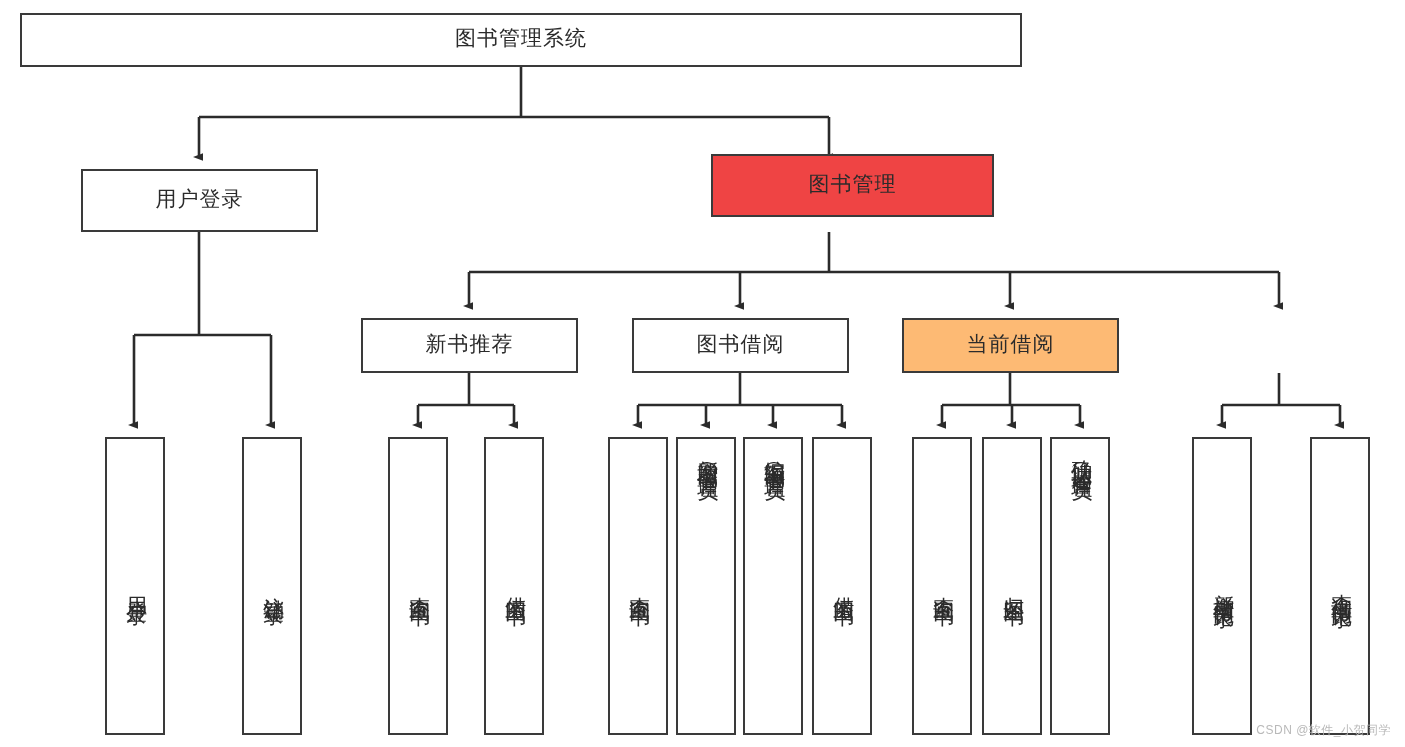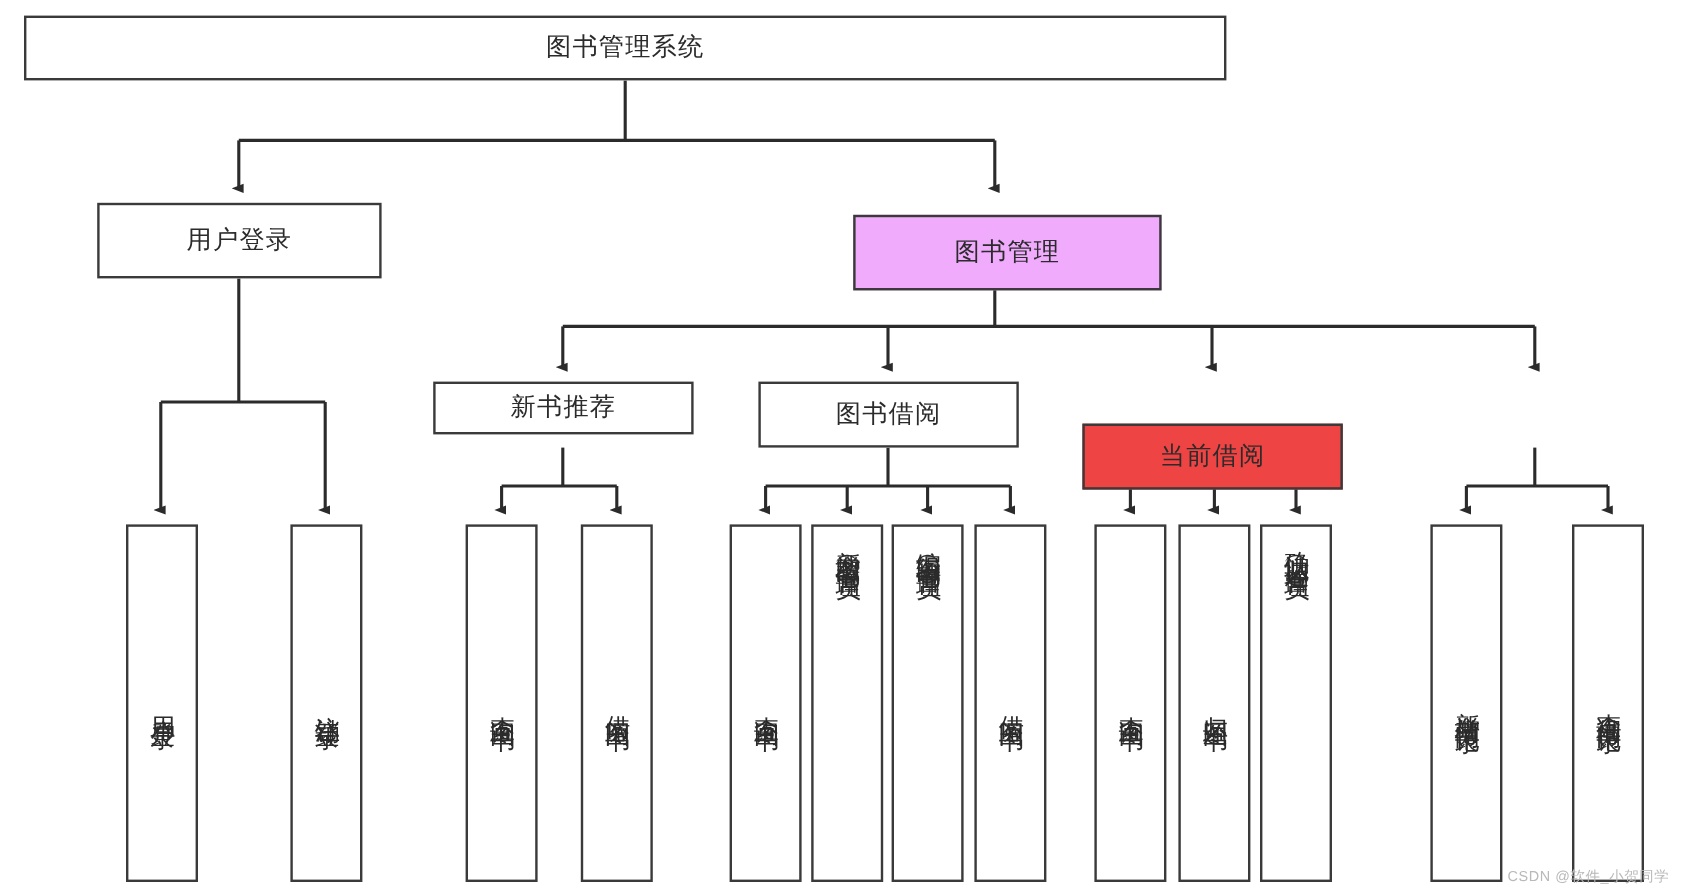--- a/index.html
+++ b/index.html
@@ -28,20 +28,21 @@
   }
   .node {
     position: absolute;
     box-sizing: border-box;
     border: 2px solid #3a3a3a;
     background: #ffffff;
     display: flex;
     align-items: center;
     justify-content: center;
     color: #2b2b2b;
+    font-family: Liberation Mono, monospace;
   }
   .node-h {
     font-size: 21px;
     letter-spacing: 1px;
     line-height: 1.2;
   }
   .node-v {
     font-size: 21px;
     letter-spacing: 1px;
   }
@@ -123,31 +124,31 @@
     </g>
   </svg>
 
   <div class="node node-h" style="left: 20px; top: 13px; width: 1002px; height: 54px; border-color: rgb(58, 58, 58); background: rgb(255, 255, 255); color: rgb(43, 43, 43);">
     <span>图书管理系统</span>
   </div>
 
   <div class="node node-h" style="left: 81px; top: 169px; width: 237px; height: 63px; border-color: rgb(58, 58, 58); background: rgb(255, 255, 255); color: rgb(43, 43, 43);">
     <span>用户登录</span>
   </div>
-  <div class="node node-h" style="left: 711px; top: 179px; width: 257px; height: 63px; border-color: rgb(58, 58, 58); background: #f0abfc; color: rgb(43, 43, 43);">
+  <div class="node node-h" style="left: 711px; top: 154px; width: 283px; height: 63px; border-color: rgb(58, 58, 58); background: #ef4444; color: rgb(43, 43, 43);">
     <span>图书管理</span>
   </div>
 
-  <div class="node node-h" style="left: 361px; top: 318px; width: 217px; height: 44px; border-color: rgb(58, 58, 58); background: rgb(255, 255, 255); color: rgb(43, 43, 43);">
+  <div class="node node-h" style="left: 361px; top: 318px; width: 217px; height: 55px; border-color: rgb(58, 58, 58); background: rgb(255, 255, 255); color: rgb(43, 43, 43);">
     <span>新书推荐</span>
   </div>
   <div class="node node-h" style="left: 632px; top: 318px; width: 217px; height: 55px; border-color: rgb(58, 58, 58); background: rgb(255, 255, 255); color: rgb(43, 43, 43); justify-content: center;">
     <span>图书借阅</span>
   </div>
-  <div class="node node-h" style="left: 902px; top: 318px; width: 217px; height: 55px; border-color: rgb(58, 58, 58); background: #ef4444; color: rgb(43, 43, 43); margin-top: 35px;">
+  <div class="node node-h" style="left: 902px; top: 318px; width: 217px; height: 55px; border-color: rgb(58, 58, 58); background: #fdba74; color: rgb(43, 43, 43);">
     <span>当前借阅</span>
   </div>
 
   <div class="node node-v" style="left: 105px; top: 437px; width: 60px; height: 298px; border-color: rgb(58, 58, 58); background: rgb(255, 255, 255); color: rgb(43, 43, 43);">
     <span class="vlabel">用户登录</span>
   </div>
   <div class="node node-v" style="left: 242px; top: 437px; width: 60px; height: 298px; border-color: rgb(58, 58, 58); background: rgb(255, 255, 255); color: rgb(43, 43, 43);">
     <span class="vlabel">注销登录</span>
   </div>
   <div class="node node-v" style="left: 388px; top: 437px; width: 60px; height: 298px; border-color: rgb(58, 58, 58); background: rgb(255, 255, 255); color: rgb(43, 43, 43);">

